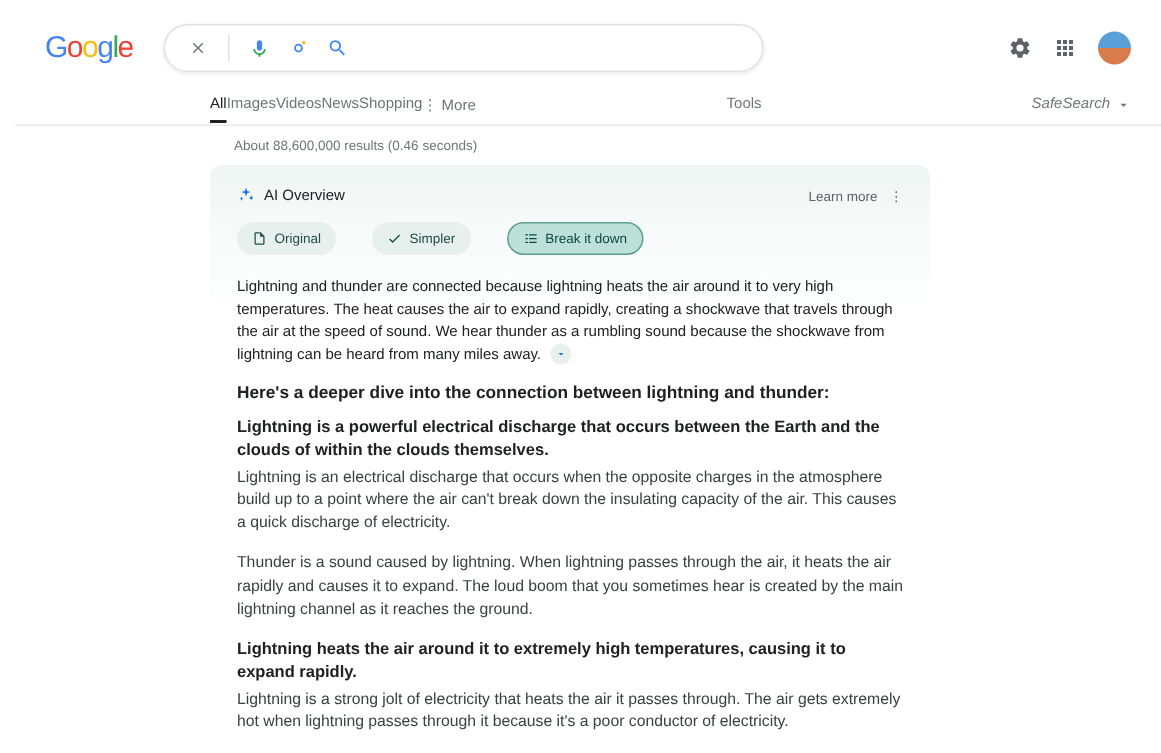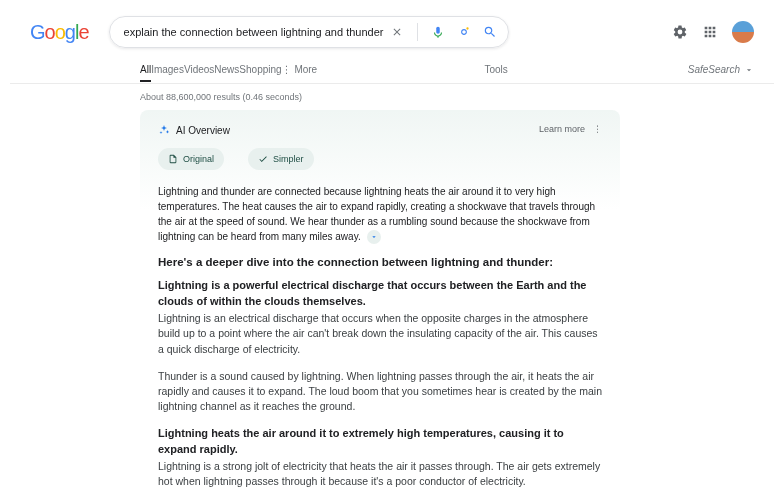--- a/index.html
+++ b/index.html
@@ -126,31 +126,32 @@
     display: flex;
     align-items: center;
     gap: 4px;
     cursor: pointer;
     font-style: italic;
   }
   .results-stats {
     padding: 8px 20px 8px 130px;
     font-size: 9px;
     color: #70757a;
+    margin-left: 16px;
   }
   .ai-card {
     margin: 0 20px 0 130px;
     background: linear-gradient(180deg, #f0f6f4 0%, #ffffff 100px);
     border-radius: 8px;
     padding: 14px 18px 10px 18px;
     width: 480px;
   }
   .ai-header {
     display: flex;
-    align-items: flex-start;
+    align-items: flex-end;
     justify-content: space-between;
     margin-bottom: 12px;
   }
   .ai-title {
     display: flex;
     align-items: center;
     gap: 6px;
     font-size: 10px;
     font-weight: 500;
     color: #202124;
@@ -236,21 +237,20 @@
 <body>
 
 <div class="page">
 
   <div class="header">
     <div class="logo">
       <span class="g1">G</span><span class="o1">o</span><span class="o2">o</span><span class="g2">g</span><span class="l">l</span><span class="e">e</span>
     </div>
     <div class="search-wrap">
       <div class="search-bar">
-        <input class="search-input" value="explain the connection between lightning and thunder" placeholder="" style="">
         <div class="search-icons">
           <div class="icon-btn">
             <svg viewBox="0 0 24 24" width="12" height="12">
                 <path fill="#70757a" d="M19 6.41L17.59 5 12 10.59 6.41 5 5 6.41 10.59 12 5 17.59 6.41 19 12 13.41 17.59 19 19 17.59 13.41 12z"></path>
               </svg>
           </div>
           <div class="divider"></div>
           <div class="icon-btn">
             <svg viewBox="0 0 24 24" width="14" height="14">
                 <path fill="#4285F4" d="M12 15c1.66 0 3-1.34 3-3V6c0-1.66-1.34-3-3-3S9 4.34 9 6v6c0 1.66 1.34 3 3 3z"></path>
@@ -326,20 +326,26 @@
             <path fill="#1f4e44" d="M14 2H6a2 2 0 00-2 2v16a2 2 0 002 2h12a2 2 0 002-2V8l-6-6zM6 20V4h7v5h5v11H6z"></path>
           </svg>
         <span>Original</span>
       </div>
       <div class="chip">
         <svg viewBox="0 0 24 24">
             <path fill="#1f4e44" d="M9 16.17L4.83 12l-1.42 1.41L9 19 21 7l-1.41-1.41z"></path>
           </svg>
         <span>Simpler</span>
       </div>
+      <div class="chip active">
+        <svg viewBox="0 0 24 24">
+            <path fill="#0d4a3d" d="M3 5h4v2H3V5zm6 0h12v2H9V5zM3 11h4v2H3v-2zm6 0h12v2H9v-2zM3 17h4v2H3v-2zm6 0h12v2H9v-2z"></path>
+          </svg>
+        <span>Break it down</span>
+      </div>
     </div>
 
     <div class="overview-text">
       <span>Lightning and thunder are connected because lightning heats the air around it to very high temperatures. The heat causes the air to expand rapidly, creating a shockwave that travels through the air at the speed of sound. We hear thunder as a rumbling sound because the shockwave from lightning can be heard from many miles away.</span>
       <span class="expand-icon">
         <svg viewBox="0 0 24 24" width="8" height="8">
             <path fill="#1a73e8" d="M7 10l5 5 5-5z"></path>
           </svg>
       </span>
     </div>

